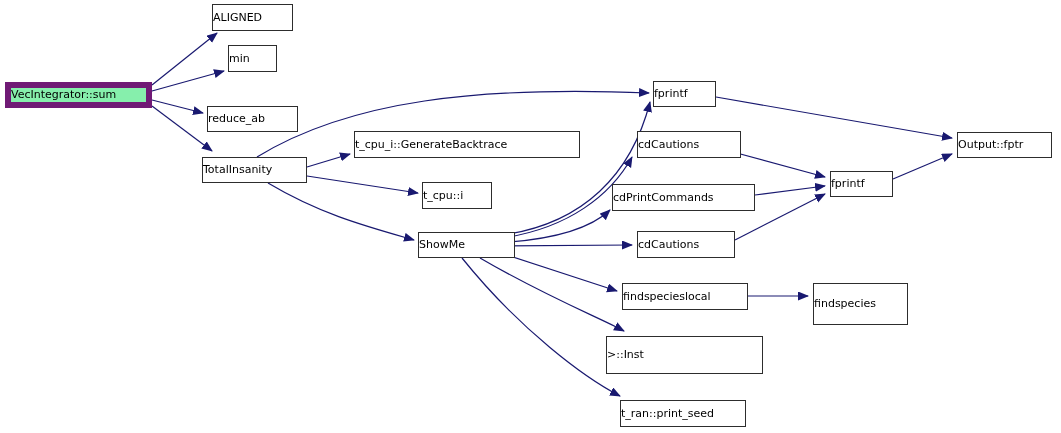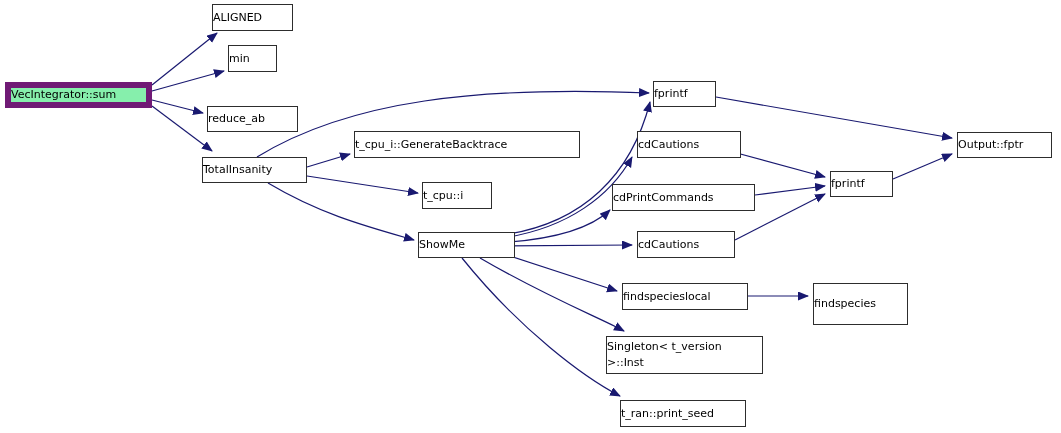--- a/index.html
+++ b/index.html
@@ -107,20 +107,19 @@
       <div class="node" style="left: 957px; top: 132px; width: 95px; height: 26px;">
         <span>Output::fptr</span>
       </div>
       <div class="node" style="left: 622px; top: 283px; width: 126px; height: 27px;">
         <span>findspecieslocal</span>
       </div>
       <div class="node" style="left: 813px; top: 283px; width: 95px; height: 42px;">
         <span>findspecies</span>
       </div>
       <div class="node" style="left: 606px; top: 336px; width: 157px; height: 38px;">
-        <span>Singleton&lt; t_version</span>
         <span>&gt;::Inst</span>
       </div>
       <div class="node" style="left: 620px; top: 400px; width: 126px; height: 27px;">
         <span>t_ran::print_seed</span>
       </div>
     </div>
 </div>
 
 </body></html>

